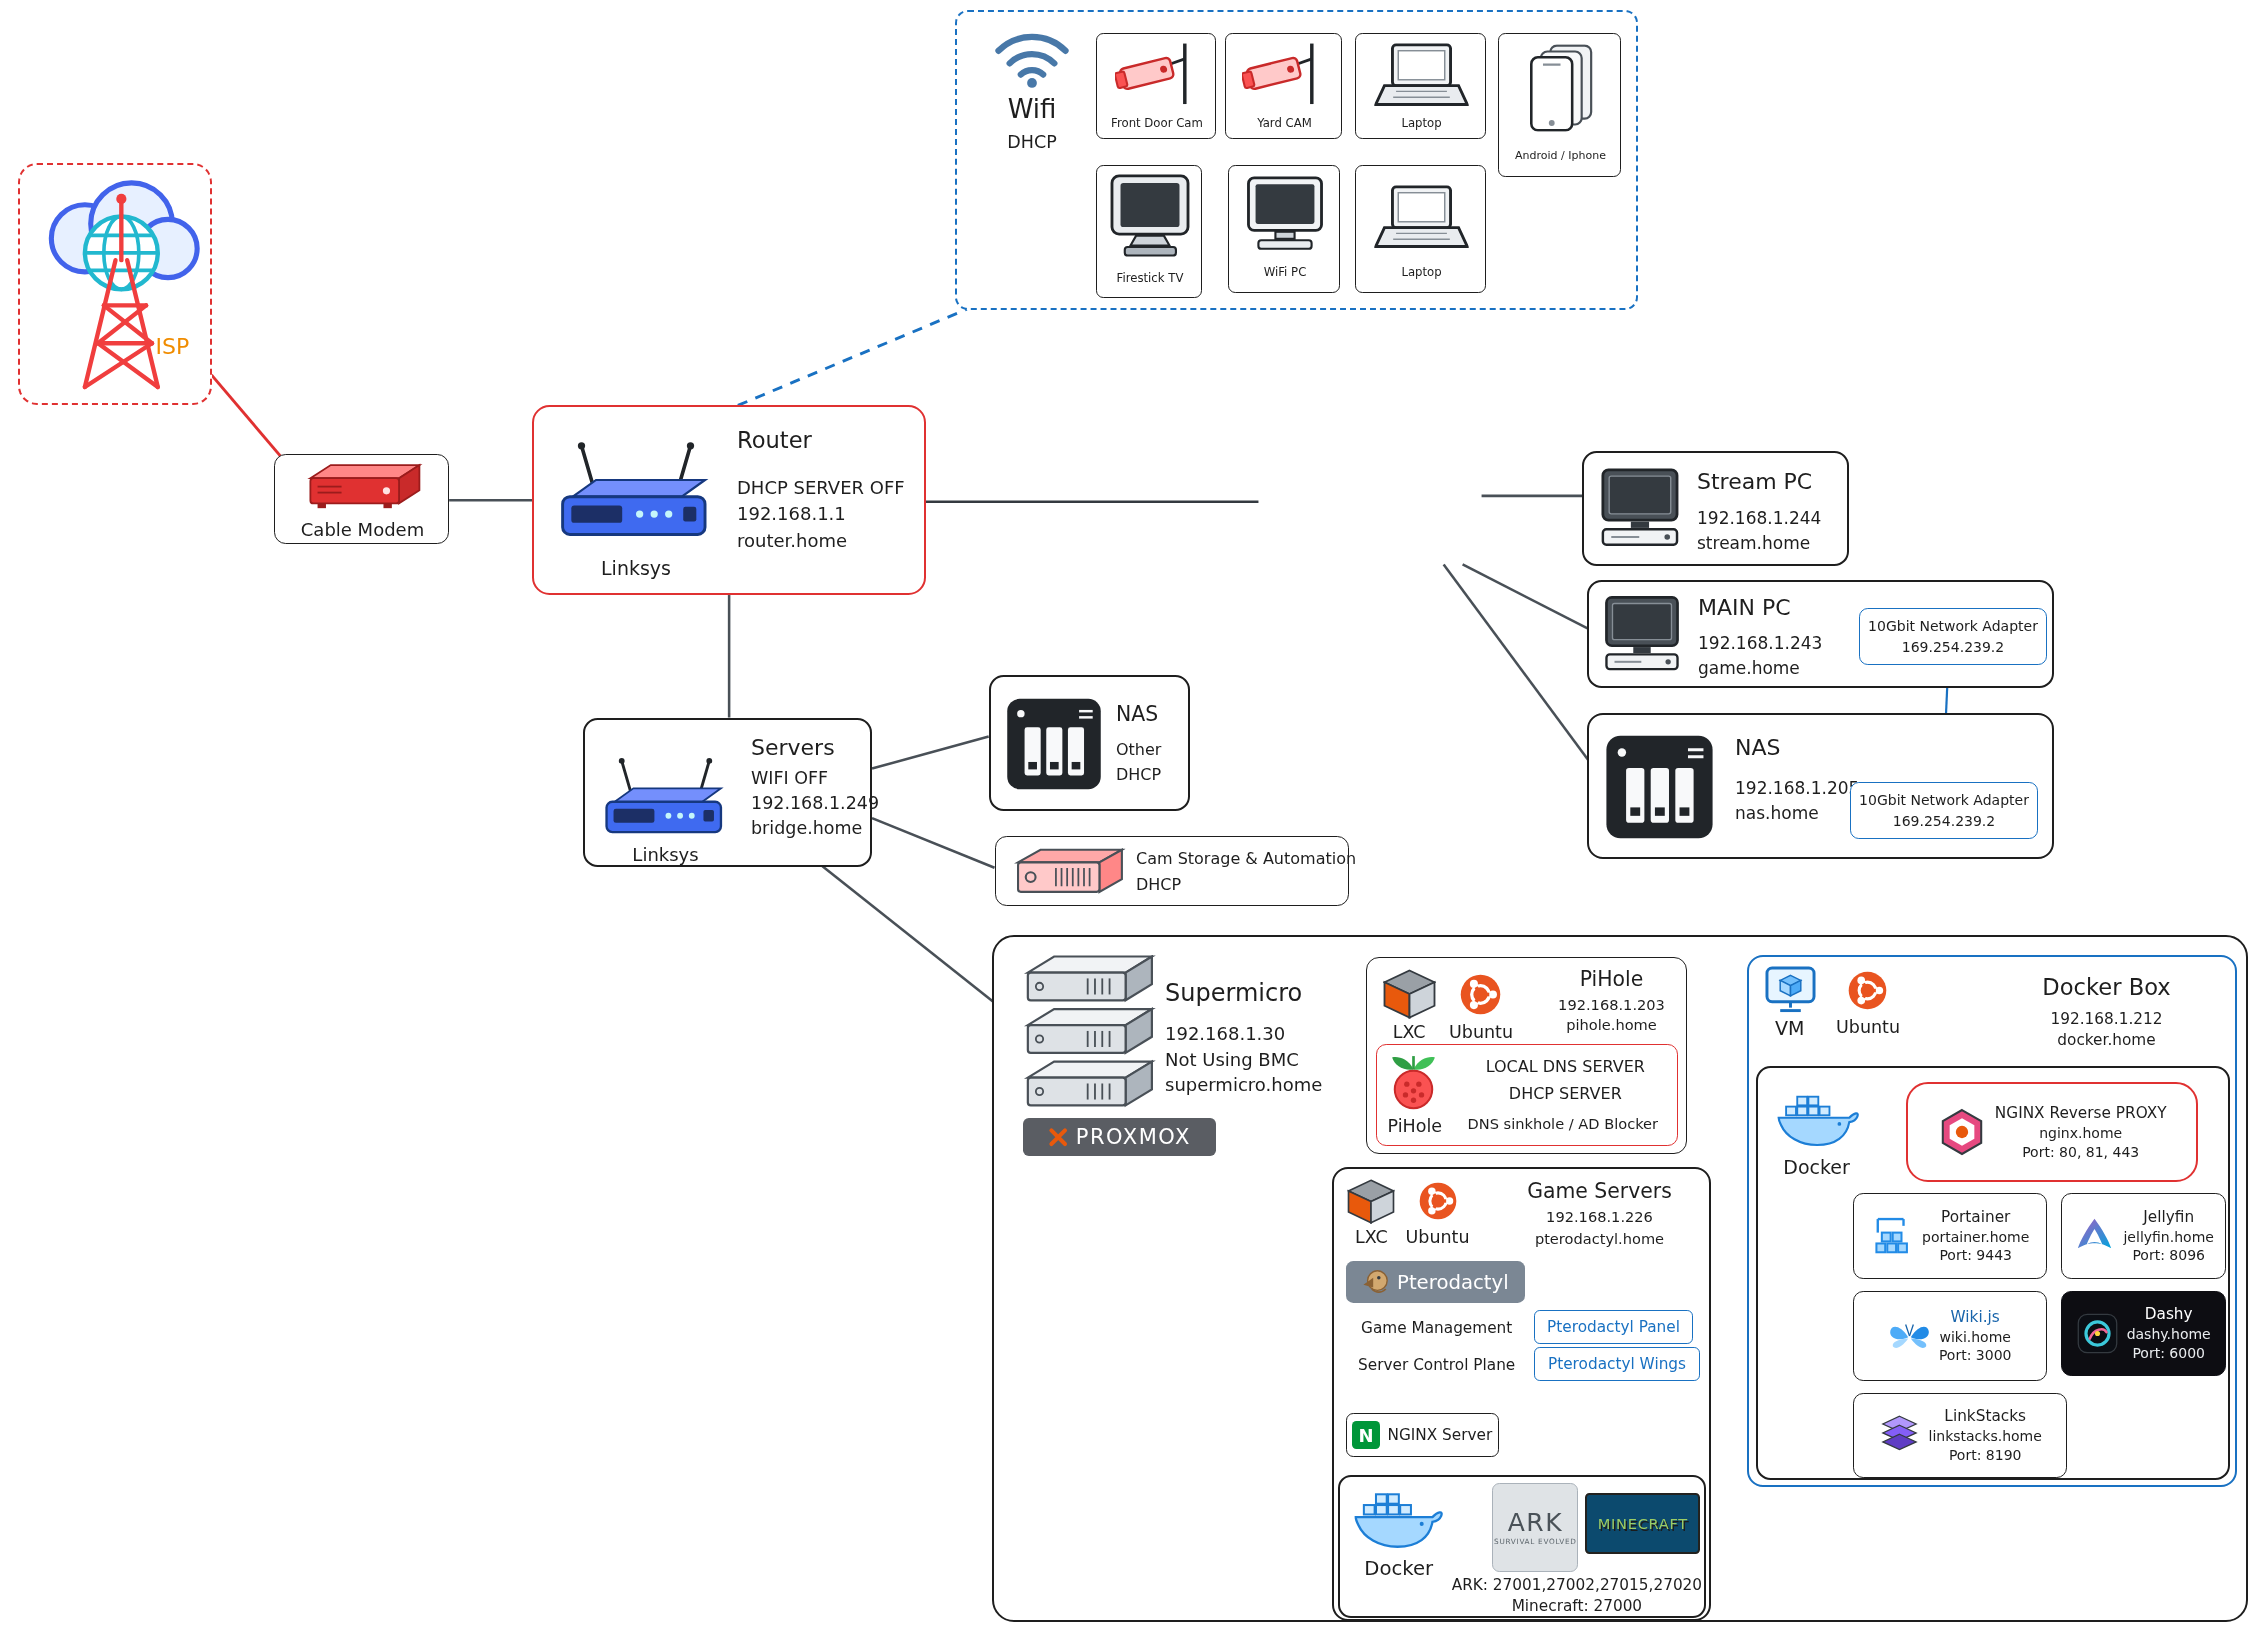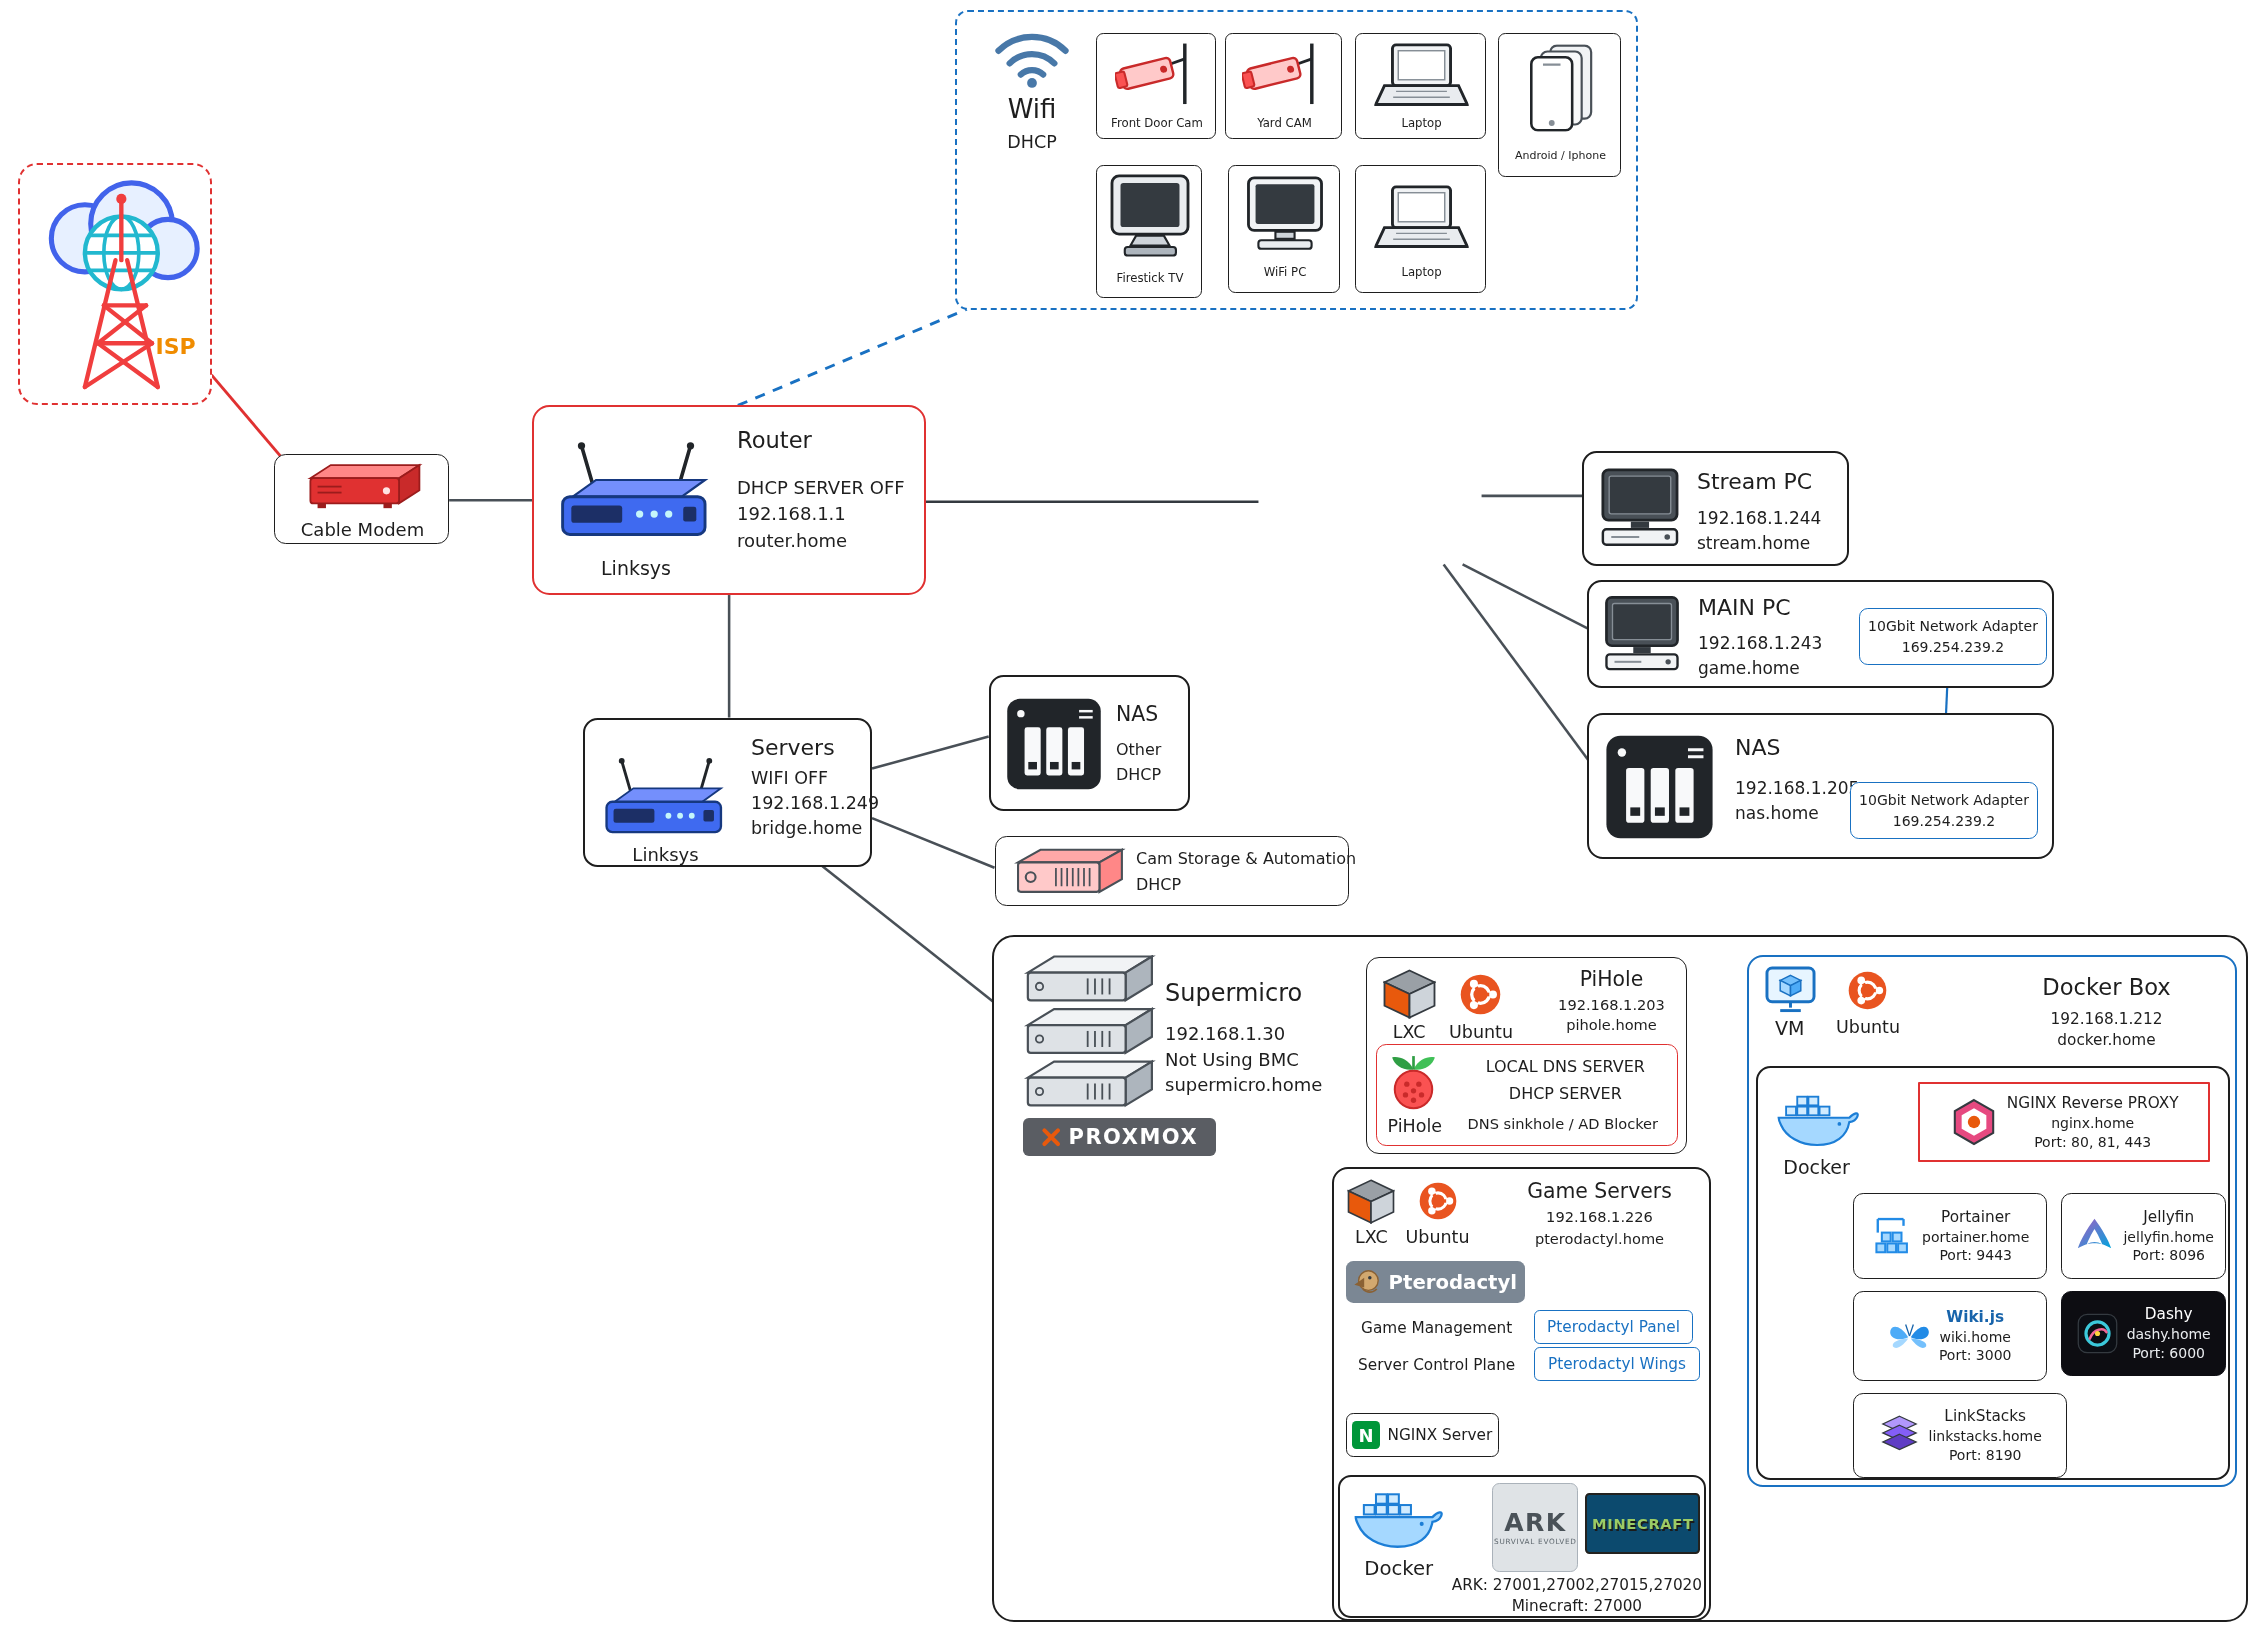--- a/index.html
+++ b/index.html
@@ -3,21 +3,21 @@
 <meta charset="utf-8">
 <style>
   *{margin:0;padding:0;box-sizing:border-box}
   body{background:#fff;font-family:"DejaVu Sans","Liberation Sans",sans-serif;color:#1e1e1e}
   #canvas{position:relative;width:2261px;height:1629px;background:#fff;overflow:hidden}
   .wires{position:absolute;left:0;top:0}
   .node{position:absolute;background:#fff;border:2.2px solid #1e1e1e;border-radius:14.6px}
   .ic{position:absolute}
   .t{position:absolute;white-space:nowrap;color:#1e1e1e}
   .c{text-align:center}
-  .b{font-weight:bold}
+  .b{font-weight:normal}
   .devcard{position:absolute;background:#fff;border:1.8px solid #1e1e1e;border-radius:7.3px}
   .adapter{position:absolute;border:1.8px solid #1971c2;border-radius:8.8px;background:#fff;display:flex;flex-direction:column;align-items:center;justify-content:center;gap:4.4px;font-size:14px}
   .badge-blue{position:absolute;border:1.8px solid #1971c2;border-radius:5.8px;color:#1971c2;background:#fff;display:flex;align-items:center;justify-content:center;font-size:15.3px}
   .svc{position:absolute;background:#fff;border:1.8px solid #1e1e1e;border-radius:10.2px;display:flex;align-items:center;justify-content:center;gap:8.8px;padding:4.4px}
   .svc .col{display:flex;flex-direction:column;align-items:center;gap:2.9px}
   .svc .nm{font-size:15.3px}
   .svc .sm{font-size:14px}
   .nbadge{position:absolute;background:#fff;border:1.8px solid #1e1e1e;border-radius:7.3px;display:flex;align-items:center;justify-content:center;gap:7.3px}
   .ngreen{width:28px;height:28px;background:#009639;border-radius:4.4px;color:#fff;font-weight:bold;font-size:18px;display:flex;align-items:center;justify-content:center}
 </style>
@@ -591,21 +591,21 @@
       <div class="t c" style="left:241px;top:17.5px;width:233px;font-size:22.6px">Docker Box</div>
       <div class="t c" style="left:241px;top:53px;width:233px;font-size:15.3px">192.168.1.212</div>
       <div class="t c" style="left:241px;top:74px;width:233px;font-size:15.3px">docker.home</div>
 
       <div style="position:absolute;left:7.3px;top:109px;width:474px;height:414px;background:#fff;border:2.2px solid #1e1e1e;border-radius:14.6px">
         <svg class="ic" style="left:17.5px;top:19px;width:84px;height:64px" viewBox="0 0 115 88" width="84" height="64">
             <use href="#sym-docker"></use>
           </svg>
         <div class="t c" style="left:7.3px;top:88px;width:102px;font-size:19px">Docker</div>
 
-        <div class="svc" style="left:160px;top:14.6px;width:292px;height:80px;border-color:#e03131;border-width:2.2px;border-radius:1px">
+        <div class="svc" style="left:148px;top:14.6px;width:292px;height:100px;border-color:#e03131;border-width:2.2px;border-radius:22px">
           <svg width="48" height="48" viewBox="0 0 70 70">
               <use href="#sym-npm"></use>
             </svg>
           <div class="col">
             <div class="nm">NGINX Reverse PROXY</div>
             <div class="sm">nginx.home</div>
             <div class="sm">Port: 80, 81, 443</div>
           </div>
         </div>
 

